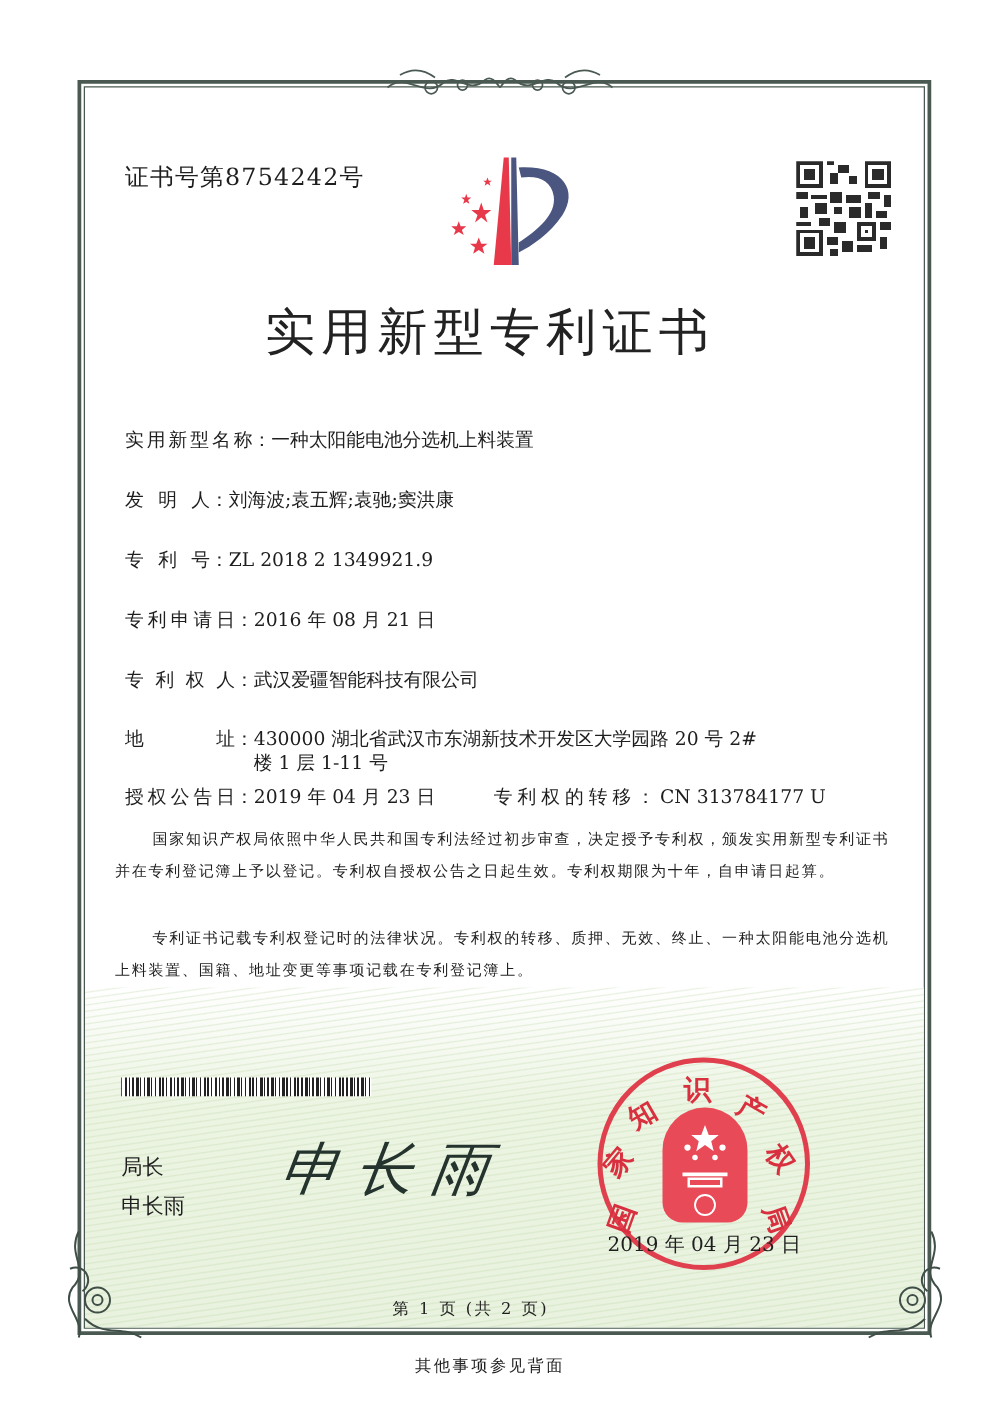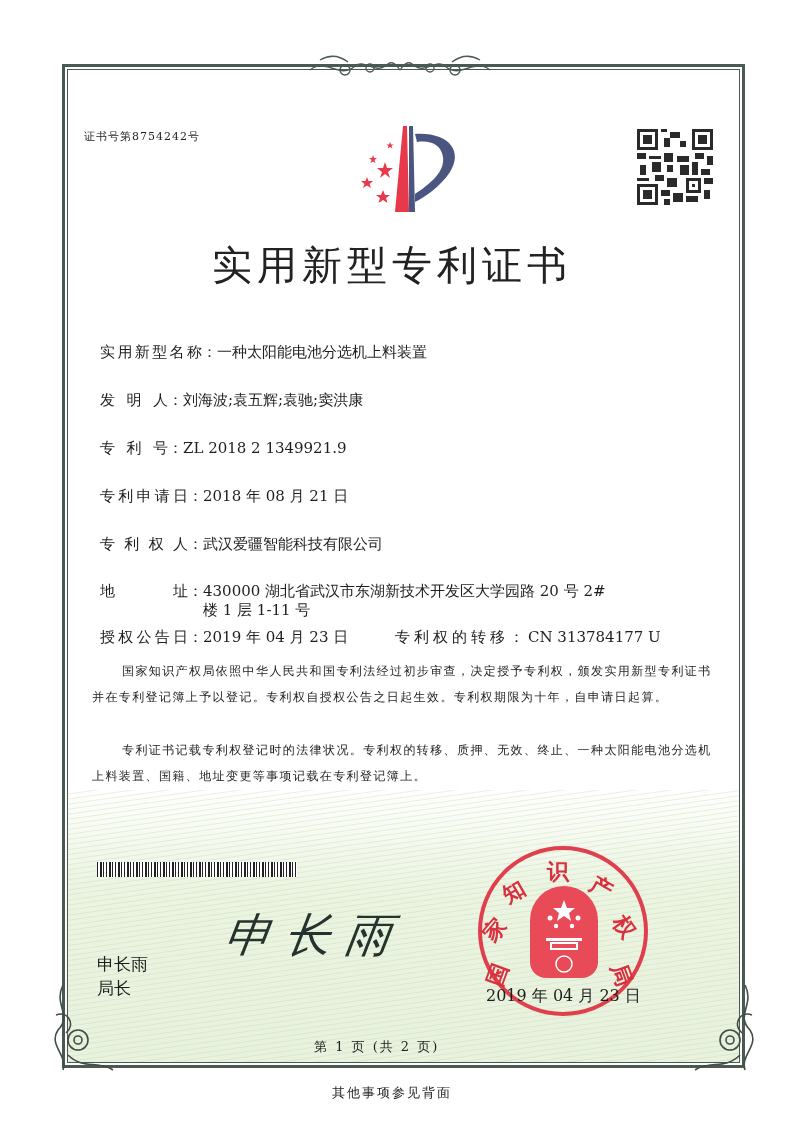--- a/index.html
+++ b/index.html
@@ -6,21 +6,21 @@
   body{width:800px;height:1132px;background:#fff;position:relative;overflow:hidden;font-family:"DejaVu Serif","Liberation Serif",serif;color:#1e1e1e;}
   .frame-outer{position:absolute;left:62px;top:64px;width:683px;height:1004px;border:3px solid #4a5a52;box-sizing:border-box;}
   .frame-inner{position:absolute;left:67px;top:69px;width:673px;height:994px;border:1px solid #4a5a52;box-sizing:border-box;}
   .guilloche{position:absolute;left:68px;top:790px;width:671px;height:272px;
     background:
       repeating-linear-gradient(172deg, rgba(200,220,180,0.0) 0px, rgba(200,220,180,0.0) 3px, rgba(190,215,170,0.35) 4px, rgba(200,220,180,0.0) 5px),
       linear-gradient(180deg, rgba(255,255,255,1) 0%, rgba(236,244,226,1) 35%, rgba(232,242,222,1) 100%);}
   .ornament-top{position:absolute;left:300px;top:52px;width:200px;height:30px;}
   .corner{position:absolute;width:70px;height:90px;}
   .text{position:absolute;white-space:nowrap;font-size:15px;}
-  .certno{left:84px;top:129px;font-size:11px;letter-spacing:1px;}
+  .certno{left:100px;top:129px;font-size:19px;letter-spacing:1px;}
   .title{left:212px;top:238px;font-size:40px;letter-spacing:5px;color:#222;font-family:"DejaVu Sans","Liberation Sans",sans-serif;font-weight:400;}
   .row{position:absolute;left:100px;font-size:15px;white-space:nowrap;display:flex;}
   .row .lbl{display:inline-block;width:102px;display:flex;justify-content:space-between;}
   .row .val{display:inline-block;}
   .para{position:absolute;left:92px;width:620px;font-size:12px;line-height:26px;letter-spacing:1.4px;text-indent:30px;}
   .barcode{position:absolute;left:97px;top:862px;width:200px;height:15px;
     background:repeating-linear-gradient(90deg,#222 0px,#222 1px,#fff 1px,#fff 3px,#222 3px,#222 5px,#fff 5px,#fff 6px,#222 6px,#222 7px,#fff 7px,#fff 9px);}
   .director{position:absolute;left:97px;font-size:17px;font-family:"DejaVu Sans","Liberation Sans",sans-serif;}
   .signature{position:absolute;left:225px;top:905px;font-size:46px;font-style:italic;color:#24332d;font-family:"DejaVu Serif",serif;letter-spacing:14px;transform:skewX(-8deg);}
   .seal{position:absolute;left:478px;top:846px;width:170px;height:170px;border:4px solid #e0404e;border-radius:50%;box-sizing:border-box;}
@@ -166,21 +166,21 @@
 
 <div class="row" style="top:487px;">
   <span class="lbl" style="width:88px;">
     <span>专</span>
       <span>利</span>
       <span>申</span>
       <span>请</span>
       <span>日</span>
   </span>
   <span>：</span>
-  <span class="val">2018 年 08 月 21 日</span>
+  <span class="val">2016 年 08 月 21 日</span>
 </div>
 
 <div class="row" style="top:535px;">
   <span class="lbl" style="width:88px;">
     <span>专</span>
       <span>利</span>
       <span>权</span>
       <span>人</span>
   </span>
   <span>：</span>
@@ -215,21 +215,21 @@
   <span>专利权的转移</span>
   <span>：</span>
   <span class="val" style="letter-spacing:0;">CN 313784177 U</span>
 </div>
 
 <div class="para" style="top:658px;">国家知识产权局依照中华人民共和国专利法经过初步审查，决定授予专利权，颁发实用新型专利证书并在专利登记簿上予以登记。专利权自授权公告之日起生效。专利权期限为十年，自申请日起算。</div>
 <div class="para" style="top:737px;">专利证书记载专利权登记时的法律状况。专利权的转移、质押、无效、终止、一种太阳能电池分选机上料装置、国籍、地址变更等事项记载在专利登记簿上。</div>
 
 <div class="barcode"></div>
 
-<div class="director" style="top:977px;font-family:Liberation Serif, serif;">局长</div>
+<div class="director" style="top:922px;font-family:Liberation Serif, serif;">局长</div>
 <div class="director" style="top:953px;">申长雨</div>
 <div class="signature">申长雨</div>
 
 <div class="seal"></div>
 <div class="seal-emblem">
   <svg width="68" height="92" viewBox="0 0 68 92">
     <g fill="#fff">
       <polygon points="34,14 37,22 45,22 39,27 41,35 34,30 27,35 29,27 23,22 31,22"></polygon>
       <circle cx="20" cy="32" r="2.5"></circle>
         <circle cx="48" cy="32" r="2.5"></circle>

